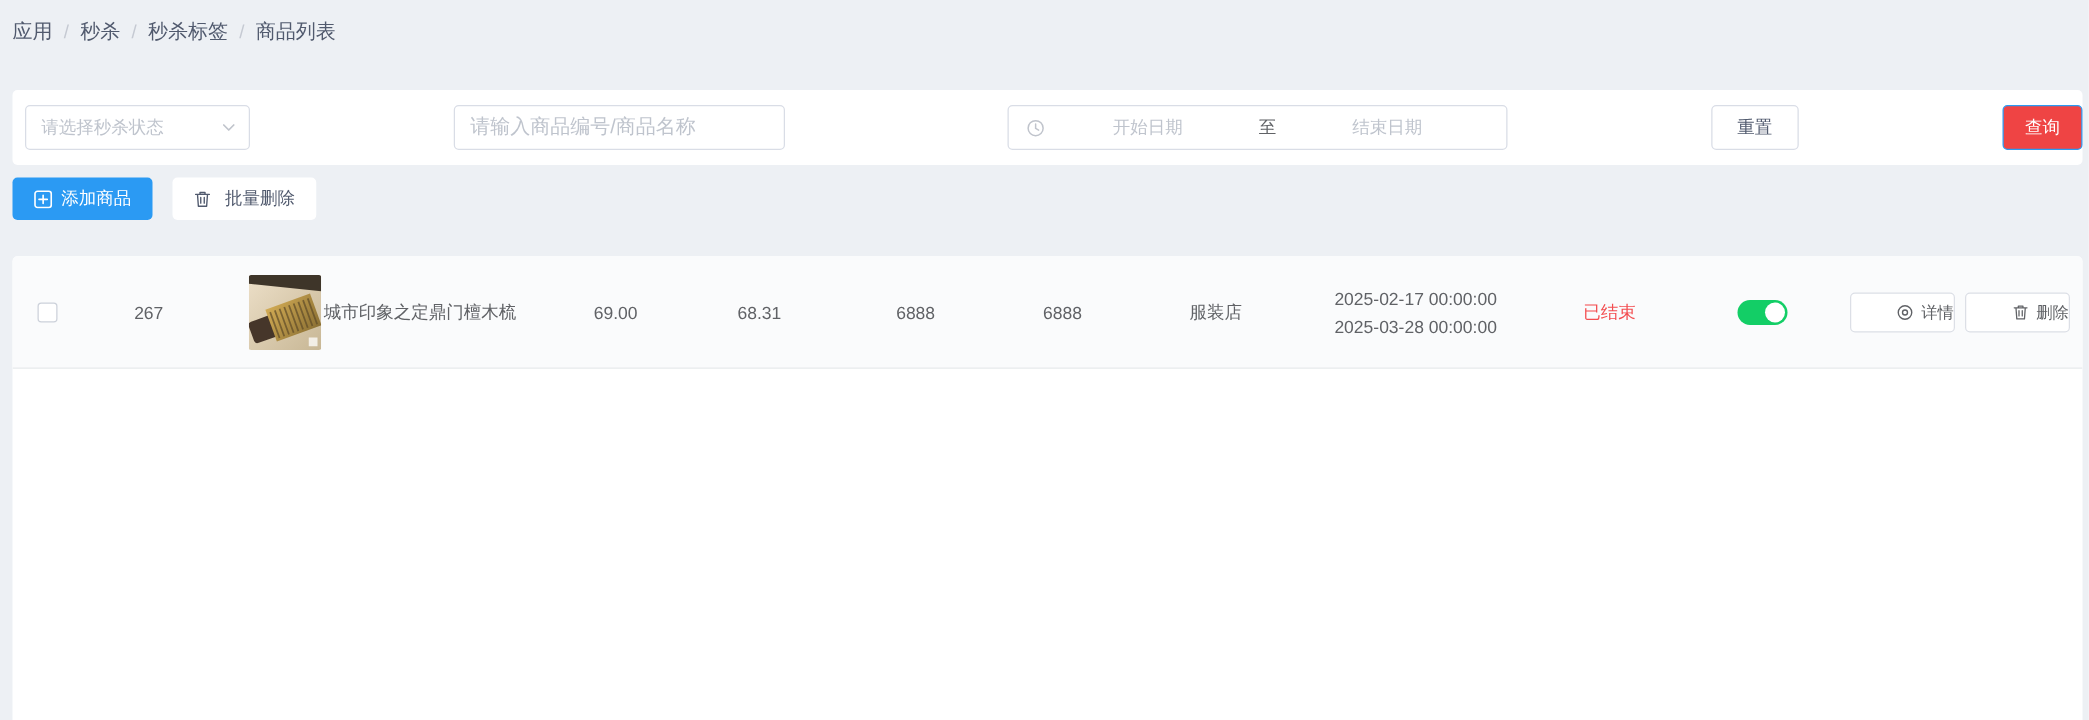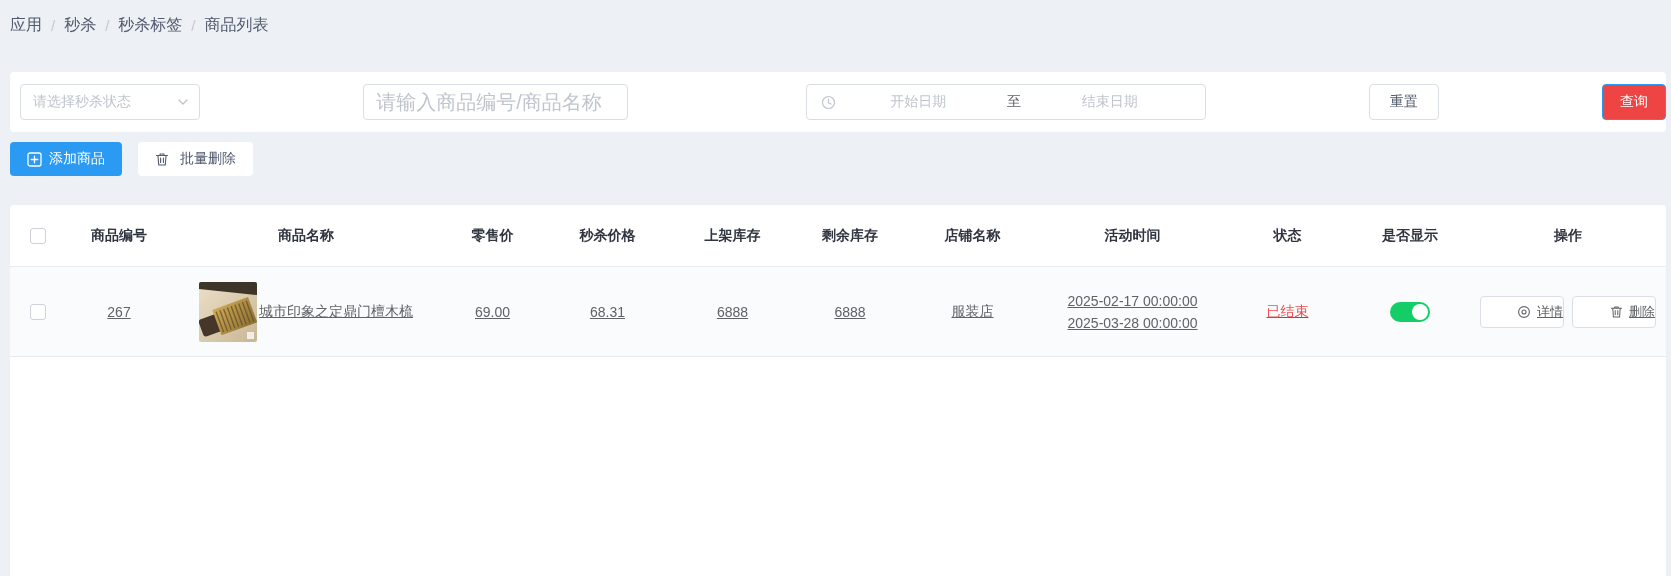--- a/index.html
+++ b/index.html
@@ -13,37 +13,37 @@
   .breadcrumb { padding:13px 10px 0; height:37px; display:flex; align-items:center; font-size:16px; color:#515a6e; }
   .breadcrumb .sep { color:#c5c9d2; margin:0 9px; font-size:15px; }
   
   .filter-card {
     margin:35px 5px 0 10px; height:60px; background:#fff; border-radius:4px;
     display:flex; align-items:center; padding-left:10px;justify-content:space-between;
   }
   .ctrl { height:36px; border:1px solid #d9dde6; border-radius:4px; background:#fff; display:flex; align-items:center; }
   .select-box { width:180px; padding:0 10px 0 12px; justify-content:space-between; margin-right:12px; cursor:pointer; }
   .placeholder { color:#bfc4cd; }
-  .kw-input { width:265px; padding:0 12px; margin-right:26px; font-size:20px; color:#701a75; outline:none; font-family:inherit; }
+  .kw-input { width:265px; padding:0 12px; margin-right:26px; font-size:16px; color:#701a75; outline:none; font-family:inherit; }
   .kw-input::placeholder { color:#bfc4cd; }
   .date-range { width:400px; margin-right:12px; padding:0 12px 0 14px; }
   .date-range .dr-part { flex:1; text-align:center; color:#bfc4cd; }
   .date-range .dr-sep { color:#606266; padding:0 6px; }
   .btn { height:36px; border-radius:4px; display:inline-flex; align-items:center; justify-content:center; cursor:pointer; font-size:14px; }
   .btn-plain { width:70px; background:#fff; border:1px solid #d9dde6; color:#515a6e; margin-right:12px; }
   .btn-primary { width:64px; background:#ef4444; border:1px solid #2b9af3; color:#fff; }
   
   .toolbar { margin:10px 10px 0; display:flex; align-items:center; }
   .btn-add { height:34px; padding:0 17px; background:#2b9af3; border-radius:4px; color:#fff; display:flex; align-items:center; gap:7px; cursor:pointer; }
   .btn-batch { height:34px; padding:0 17px; margin-left:16px; background:#fff; border-radius:4px; color:#515a6e; display:flex; align-items:center; gap:11px; cursor:pointer; }
   
   .table-card { margin:29px 5px 0 10px; height:371px; background:#fff; border-radius:4px 4px 0 0; overflow:hidden; }
   .t-row { display:flex; align-items:center; }
   .t-head { height:62px; border-bottom:1px solid #e8eaec; font-weight:bold; color:#303540; background:#fff; }
-  .t-body-row { height:90px; background:#fafbfc; border-bottom:1px solid #e8eaec; color:#606266;text-decoration:underline; }
+  .t-body-row { height:90px; background:#fafbfc; border-bottom:1px solid #e8eaec; color:#606266; }
   .cell { display:flex; align-items:center; justify-content:center; text-align:center; }
   .c-check{width:56px;} .c-id{width:106px;} .c-name{width:268px;}
   .c-retail{width:105px;} .c-seckill{width:125px;} .c-stock{width:125px;}
   .c-remain{width:110px;} .c-shop{width:135px;} .c-time{width:185px;}
   .c-status{width:125px;} .c-show{width:120px;} .c-op{flex:1;}
   .checkbox { width:16px; height:16px; border:1px solid #ccd1da; border-radius:3px; background:#fff; cursor:pointer; }
   .prod-img { width:58px; height:60px; border-radius:2px; overflow:hidden; flex:none; }
   .name-cell-inner { display:flex; align-items:center; gap:2px; }
   .time-lines { line-height:22px; }
   .status-ended { color:#f34d50; }
@@ -106,36 +106,20 @@
       <svg width="14" height="15" viewBox="0 0 14 15">
           <path d="M1.5 3.5h11M5 3.5V2h4v1.5M3 3.5l.7 9.5h6.6l.7-9.5M5.6 6v4.5M8.4 6v4.5" fill="none" stroke="#515a6e" stroke-width="1.1" stroke-linecap="round" stroke-linejoin="round"></path>
         </svg>
     </span>
     <span>批量删除</span>
   </div>
 </div>
 
 <div class="table-card">
 
-  <div class="t-row t-head">
-    <div class="cell c-check">
-        <span class="checkbox"></span>
-      </div>
-    <div class="cell c-id">商品编号</div>
-    <div class="cell c-name">商品名称</div>
-    <div class="cell c-retail">零售价</div>
-    <div class="cell c-seckill">秒杀价格</div>
-    <div class="cell c-stock">上架库存</div>
-    <div class="cell c-remain">剩余库存</div>
-    <div class="cell c-shop">店铺名称</div>
-    <div class="cell c-time">活动时间</div>
-    <div class="cell c-status">状态</div>
-    <div class="cell c-show">是否显示</div>
-    <div class="cell c-op">操作</div>
-  </div>
 
   <div class="t-row t-body-row">
     <div class="cell c-check">
         <span class="checkbox"></span>
       </div>
     <div class="cell c-id">267</div>
     <div class="cell c-name">
       <div class="name-cell-inner">
         <span class="prod-img">
           <svg width="58" height="60" viewBox="0 0 58 60">

